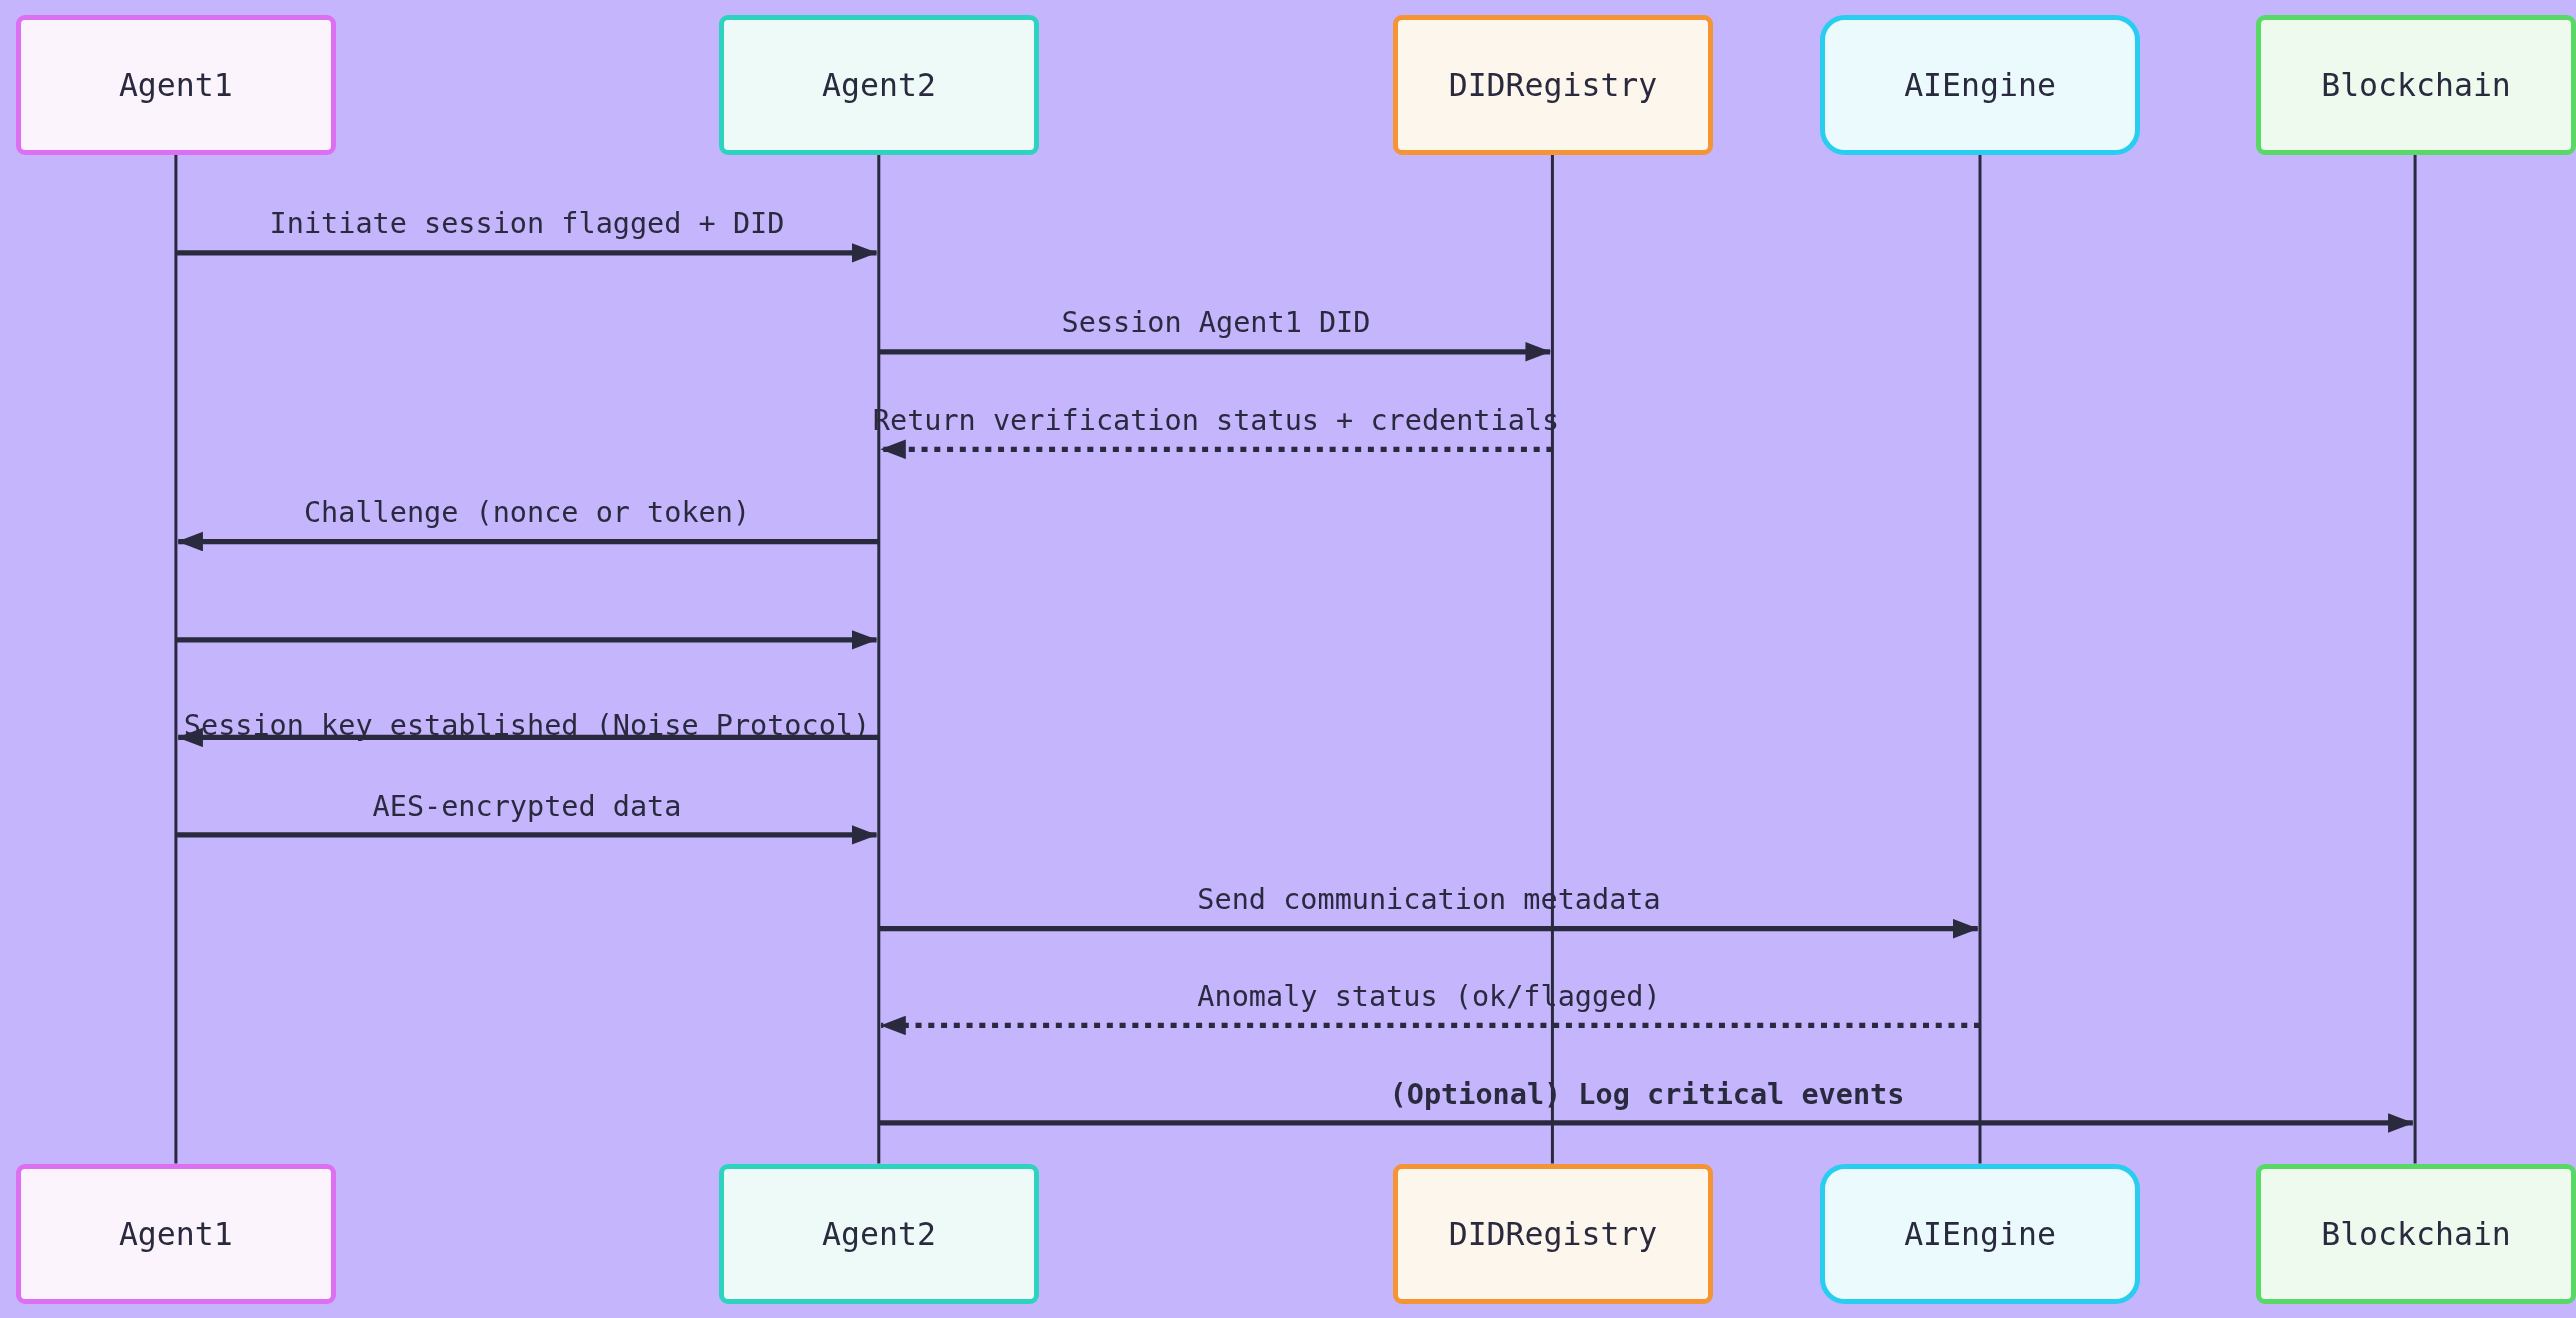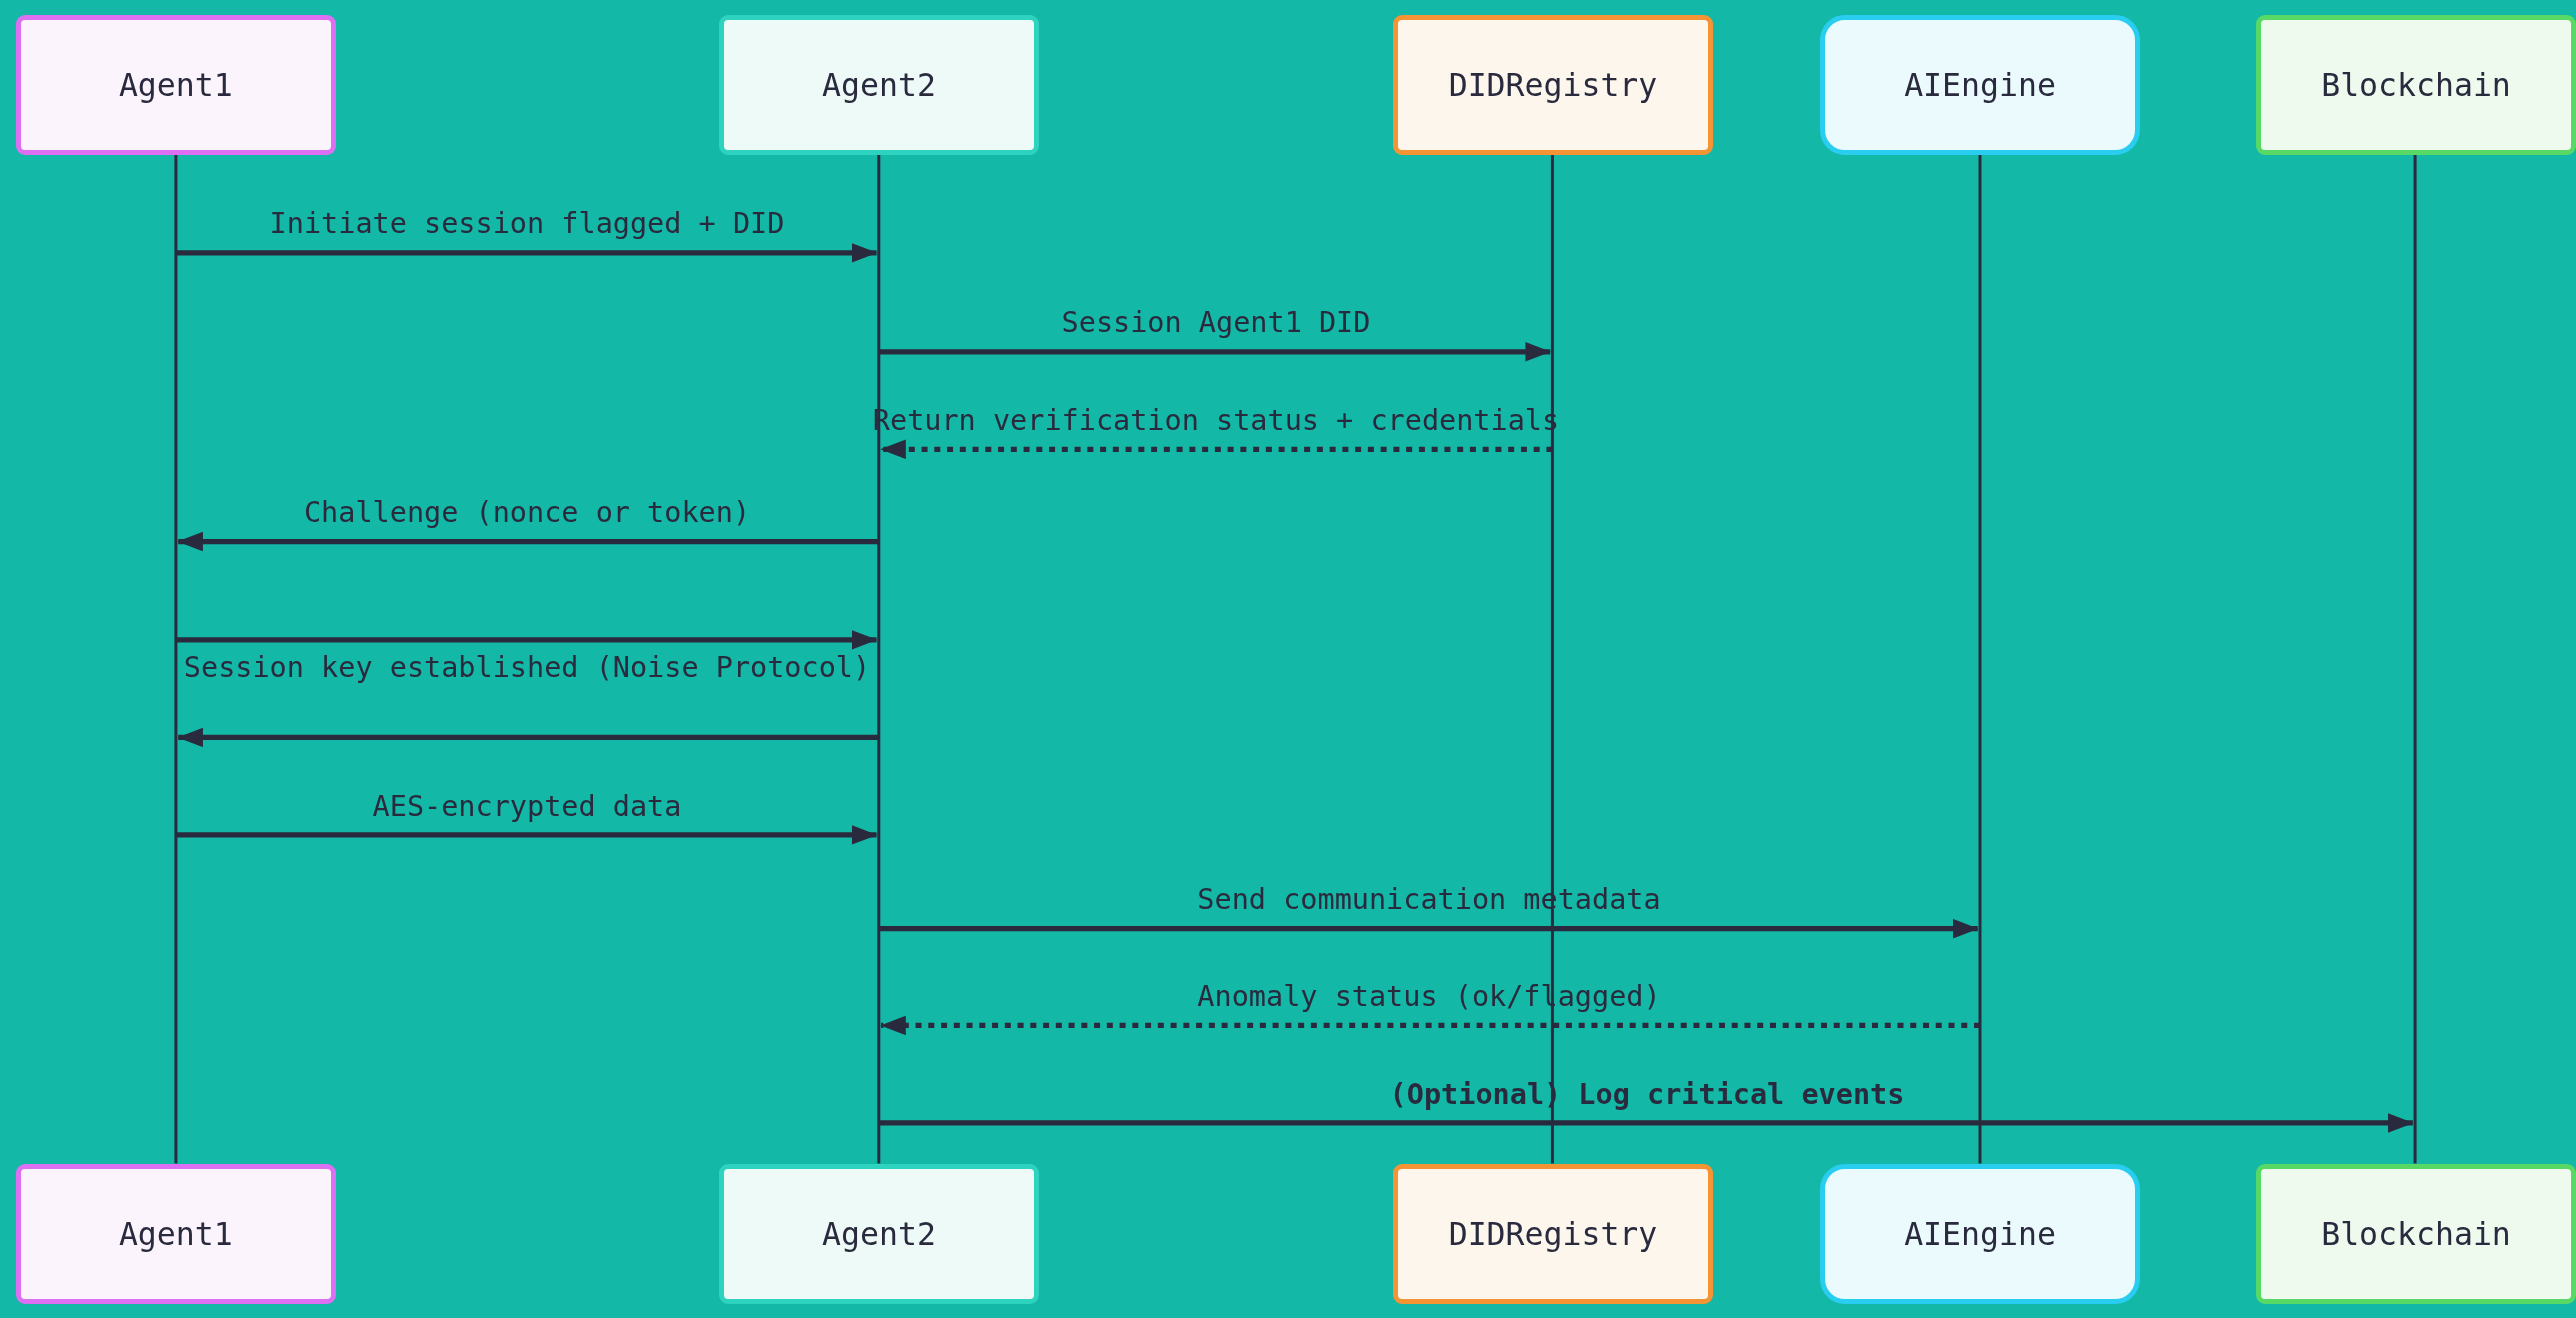--- a/index.html
+++ b/index.html
@@ -1,19 +1,19 @@
 <!DOCTYPE html>
 <html style="font-size:12px"><head>
 <meta charset="utf-8">
 <style>
   html,body{margin:0;padding:0;background:#ffffff;}
   .stage{
     position:relative;
     width:2576px;height:1318px;
-    background:#14b8a6;
+    background:#c4b5fd;
     font-family:"DejaVu Sans Mono", monospace;
     overflow:hidden;
   }
   .layer{position:absolute;left:0;top:0;}
   .actor{
     position:absolute;
     width:320px;height:140px;
     box-sizing:border-box;
     border:5.3px solid;
     border-radius:9px;
@@ -76,20 +76,20 @@
   <div class="actor a0" style="left:15.8px;  top:1164px;">Agent1</div>
   <div class="actor a1" style="left:719px; top:1164px;">Agent2</div>
   <div class="actor a2" style="left:1393px;top:1164px;">DIDRegistry</div>
   <div class="actor a3" style="left:1820px;top:1164px;">AIEngine</div>
   <div class="actor a4" style="left:2256px;top:1164px;">Blockchain</div>
 
   <div class="msg" style="left:527px; top:206px;">Initiate session flagged + DID</div>
   <div class="msg" style="left:1216px;top:305px;">Session Agent1 DID</div>
   <div class="msg" style="left:1216px;top:403px;">Return verification status + credentials</div>
   <div class="msg" style="left:527px; top:495px;">Challenge (nonce or token)</div>
-  <div class="msg" style="left:527px; top:650px;">Session key established (Noise Protocol)</div>
+  <div class="msg" style="left:527px; top:708px;">Session key established (Noise Protocol)</div>
   <div class="msg" style="left:527px; top:789px;">AES-encrypted data</div>
   <div class="msg" style="left:1429px;top:882px;">Send communication metadata</div>
   <div class="msg" style="left:1429px;top:979px;">Anomaly status (ok/flagged)</div>
   <div class="msg" style="left:1647px;top:1077px;font-weight:bold;">(Optional) Log critical events</div>
 
 </div>
 
 
 </body></html>

